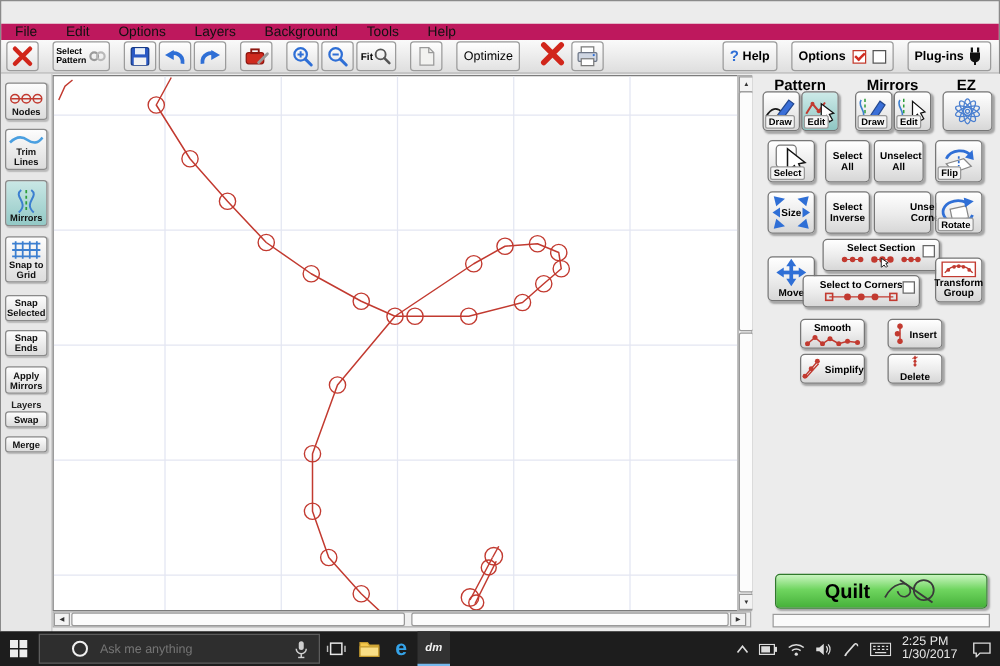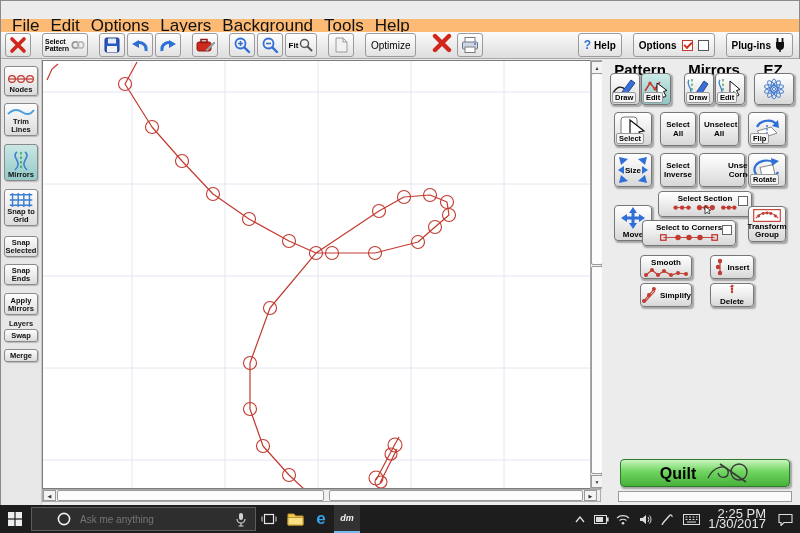--- a/index.html
+++ b/index.html
@@ -10,22 +10,22 @@
        border:1px solid #8a8a8a;box-sizing:border-box;}
   
   .titlebar{position:absolute;left:0;top:0;width:100%;height:18px;background:#ffffff;
             display:flex;align-items:center;font-size:11px;color:#111;}
   .titlebar .appicon{width:12px;height:12px;margin:0 6px 0 6px;}
   .titlebar .tclose,.titlebar .tmax,.titlebar .tmin{width:30px;text-align:center;color:#444;
             font-size:11px;line-height:18px;}
   .title-doc{margin-left:14px;color:#222;}
   .tb-spacer{flex:1;}
   
-  .menubar{position:absolute;left:0;top:18px;width:100%;height:13px;background:#fdba74;
-           display:flex;align-items:center;font-size:17px;color:#111;border-bottom:1px solid #e4e4e4;}
+  .menubar{position:absolute;left:0;top:18px;width:100%;height:13px;background:#be185d;
+           display:flex;align-items:center;font-size:11px;color:#111;border-bottom:1px solid #e4e4e4;gap:12px;}
   .menubar span{margin-left:11px;}
   
   .toolbar{position:absolute;left:0;top:31px;width:100%;height:27px;
            background:linear-gradient(180deg,#fafafa,#dedede);
            border-bottom:1px solid #a8a8a8;display:flex;align-items:center;padding:0 4px;box-sizing:border-box;}
   .tbtn{height:24px;min-width:26px;margin-right:2px;border:1px solid #9b9b9b;border-radius:3px;
         background:linear-gradient(180deg,#ffffff,#e2e2e2);display:flex;align-items:center;
         justify-content:center;box-sizing:border-box;}
   .tgap{width:9px;}
   .selpat{width:46px;font-size:7px;font-weight:bold;line-height:7px;text-align:left;padding:1px 2px;gap:2px;}
@@ -56,21 +56,21 @@
           border:1px solid #7c7c7c;}
   .vscroll{position:absolute;left:549px;top:1px;width:12px;height:429px;background:#efefef;
            border:1px solid #aaa;box-sizing:border-box;}
   .hscroll{position:absolute;left:1px;top:430px;width:559px;height:13px;background:#efefef;
            border:1px solid #aaa;box-sizing:border-box;}
   .sc-arrow{position:absolute;background:#f3f3f3;border:1px solid #999;color:#333;
             display:flex;align-items:center;justify-content:center;font-size:5px;}
   .sc-thumb{position:absolute;background:#fcfcfc;border:1px solid #9a9a9a;border-radius:2px;}
   
   .panel{position:absolute;left:601px;top:0;width:199px;height:447px;background:#ececec;}
-  .ptitle{position:absolute;font-size:15px;font-weight:bold;color:#000;text-align:center;}
+  .ptitle{position:absolute;font-size:12px;font-weight:bold;color:#000;text-align:center;}
   .btn{position:absolute;background:linear-gradient(180deg,#ffffff,#ebebeb 55%,#d7d7d7);
        border:1px solid #777;border-radius:4px;box-shadow:1.5px 1.5px 1.5px rgba(0,0,0,.3);
        font-size:8px;font-weight:bold;color:#000;display:flex;align-items:center;justify-content:center;
        text-align:center;box-sizing:border-box;line-height:9px;}
   .btn.sel{background:linear-gradient(180deg,#cdeae8,#8fc6c3);}
   .btn .sublabel{position:absolute;left:1px;bottom:1px;background:#f4f4f4;border:1px solid #999;
        border-radius:2px;padding:0 2px;font-size:7.5px;}
   .btn svg{pointer-events:none;}
   .wbtn{justify-content:flex-start;padding:2px 3px;flex-direction:column;align-items:center;}
   .cbx{position:absolute;right:3px;top:4px;width:8px;height:8px;border:1px solid #666;background:#fff;}
@@ -81,21 +81,21 @@
   .taskbar{position:absolute;left:0;top:505px;width:100%;height:28px;background:#1d1d1d;
            display:flex;align-items:center;color:#e6e6e6;}
   .tk-start{width:30px;height:100%;display:flex;align-items:center;justify-content:center;}
   .tk-search{width:205px;height:22px;background:#2e2e2e;border:1px solid #5c5c5c;display:flex;
              align-items:center;margin-left:1px;padding-left:18px;}
   .tk-search input{background:transparent;border:none;outline:none;color:#bdbdbd;font-size:10px;
              width:140px;font-family:"Liberation Sans",sans-serif;}
   .tk-ic{width:26px;height:100%;display:flex;align-items:center;justify-content:center;}
   .tk-dm{border-bottom:2px solid #76b9ed;box-sizing:border-box;background:#323232;}
   .tk-right{margin-left:auto;display:flex;align-items:center;}
-  .tk-time{text-align:right;font-size:13px;line-height:10px;margin:16px 4px;}
+  .tk-time{text-align:left;font-size:10px;line-height:10px;margin:16px 4px;}
 </style>
 </head>
 <body>
 
 <div class="app">
 
 
   <div class="menubar">
     <span>File</span>
     <span>Edit</span>
@@ -372,21 +372,21 @@
             <ellipse rx="3.2" ry="10" transform="rotate(0)"></ellipse>
             <ellipse rx="3.2" ry="10" transform="rotate(72)"></ellipse>
             <ellipse rx="3.2" ry="10" transform="rotate(144)"></ellipse>
             <ellipse rx="3.2" ry="10" transform="rotate(216)"></ellipse>
             <ellipse rx="3.2" ry="10" transform="rotate(288)"></ellipse>
             <circle r="1.6"></circle>
             </g>
           </svg>
       </div>
 
-      <div class="btn" style="left:12px;top:53px;width:38px;height:34px;align-items:flex-end;">
+      <div class="btn" style="left:12px;top:53px;width:38px;height:34px;">
         <svg width="30" height="30" viewBox="0 0 30 30">
           <rect x="3" y="2" width="16" height="18" rx="3" fill="#fff" stroke="#777"></rect>
           <polygon points="12,5 12,23 17.5,18.5 20.5,25.5 24,24 21,17 26,16" fill="#fff" stroke="#111" stroke-width="1.2"></polygon>
           </svg>
         <span class="sublabel">Select</span>
       </div>
       <div class="btn" style="left:58px;top:53px;width:36px;height:34px;">
         <span style="width:28px;">Select All</span>
       </div>
       <div class="btn" style="left:97px;top:53px;width:40px;height:34px;">

